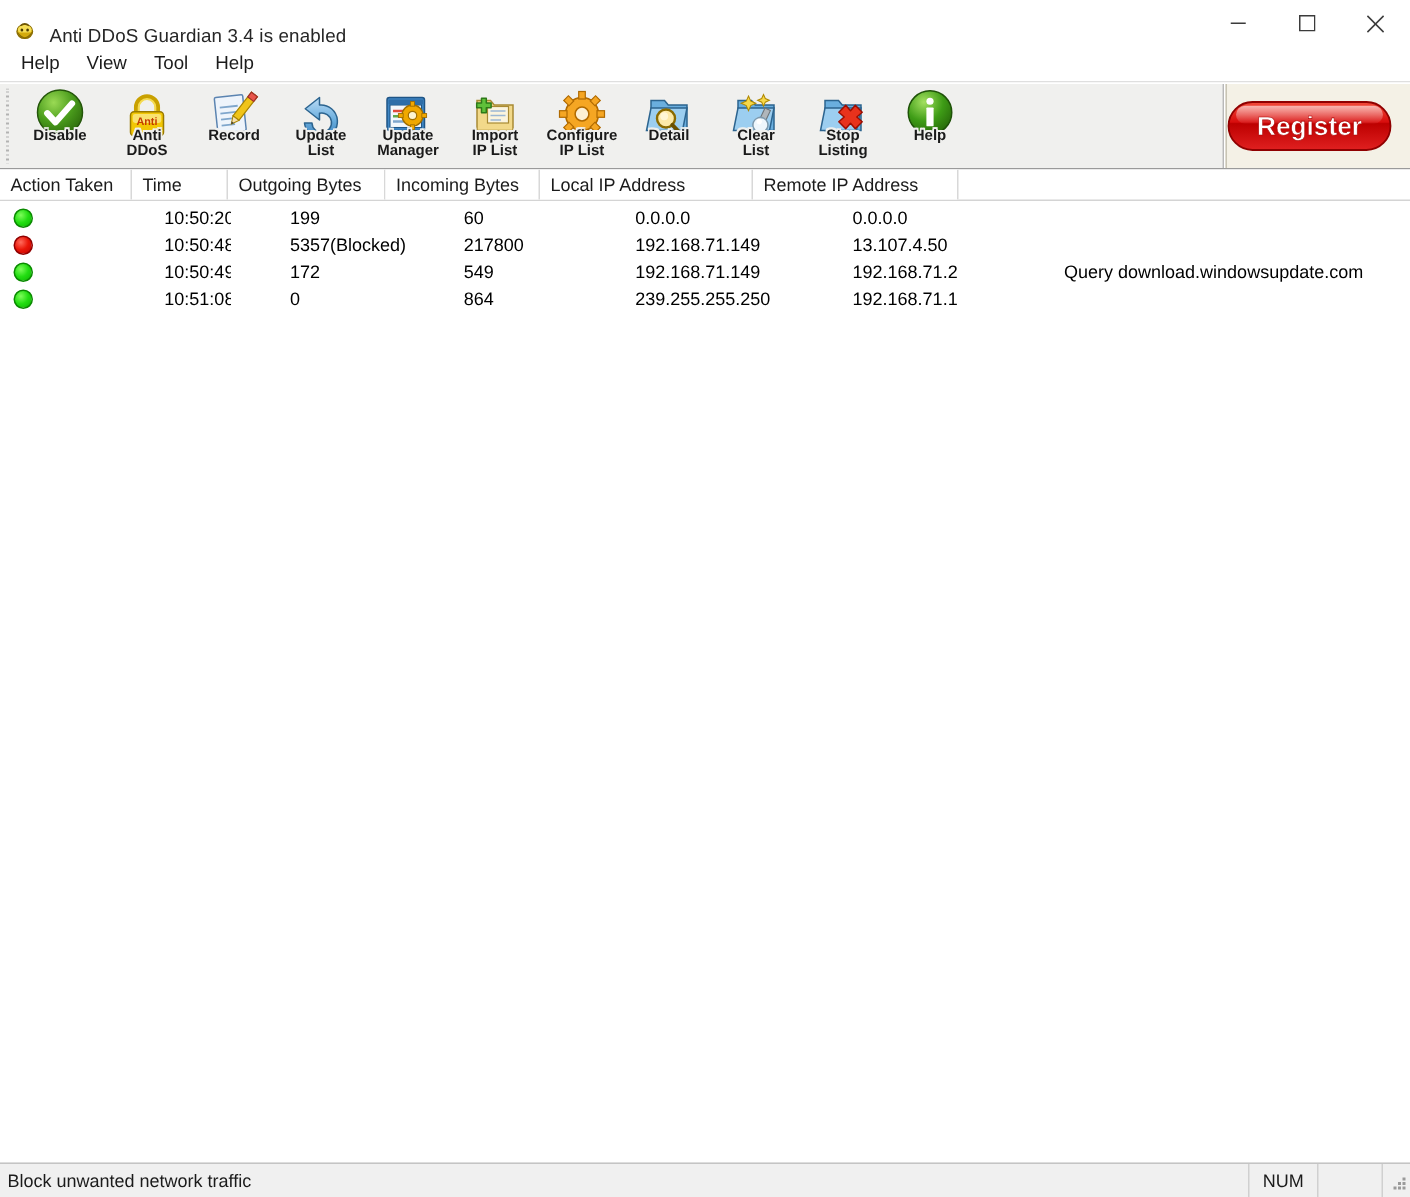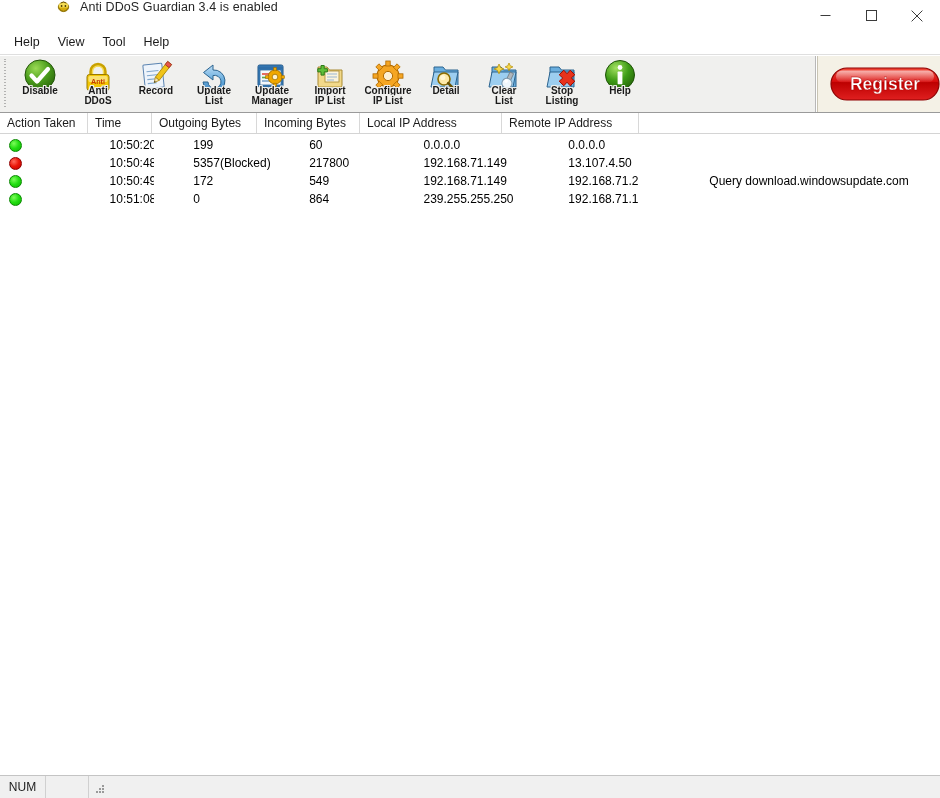--- a/index.html
+++ b/index.html
@@ -25,23 +25,22 @@
     position: relative;
     box-sizing: border-box;
   }
 
   
   .titlebar {
     height: 31px;
     min-height: 31px;
     background: #ffffff;
     display: flex;
-    align-items: flex-start;
+    align-items: flex-end;
     position: relative;
-    padding-left: 47px;
   }
   .titlebar-icon {
     width: 17px;
     height: 17px;
     margin-left: 8px;
     margin-right: 8px;
     flex: none;
     display: block;
   }
   .titlebar-text {
@@ -163,21 +162,21 @@
     border-left: 1px solid #b8b8b8;
     flex: none;
   }
   .register-pane {
     width: 122px;
     min-width: 122px;
     height: 56px;
     background: #f4f1e6;
     display: flex;
     align-items: center;
-    justify-content: flex-end;
+    justify-content: flex-start;
     border-left: 1px solid #c8c4b4;
     flex: none;
   }
   .register-btn {
     cursor: default;
     display: block;
   }
 
   
   .listview {
@@ -602,20 +601,21 @@
         <div class="lv-td" style="width:103px">864</div>
         <div class="lv-td" style="width:142px">239.255.255.250</div>
         <div class="lv-td" style="width:137px">192.168.71.1</div>
         <div class="lv-td" style="width:301px"></div>
       </div>
 
     </div>
   </div>
 
   <div class="statusbar">
+    <div class="sb-main">Block unwanted network traffic</div>
     <div class="sb-pane">NUM</div>
     <div class="sb-pane blank"></div>
     <div class="sb-grip">
       <svg width="13" height="13" viewBox="0 0 13 13">
         <g fill="#9a9a9a">
           <rect x="10" y="2" width="2" height="2"></rect>
           <rect x="7" y="5" width="2" height="2"></rect>
             <rect x="10" y="5" width="2" height="2"></rect>
           <rect x="4" y="8" width="2" height="2"></rect>
             <rect x="7" y="8" width="2" height="2"></rect>

